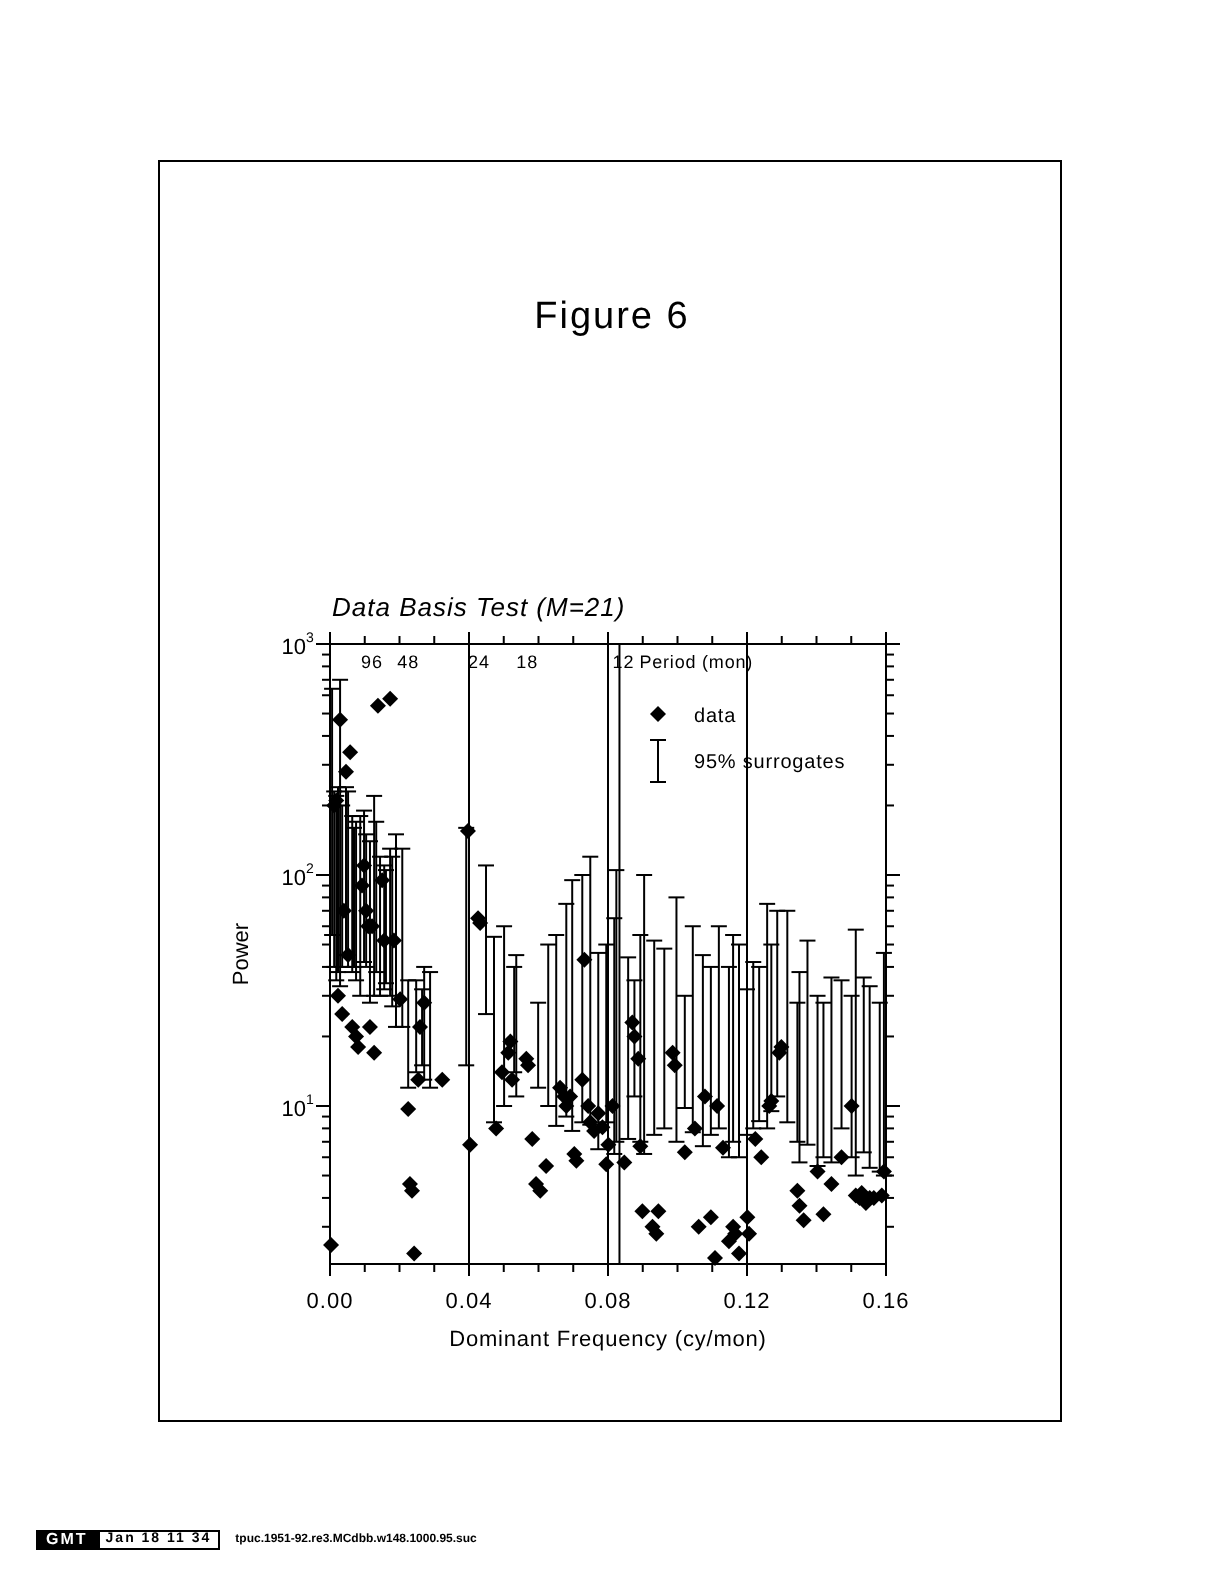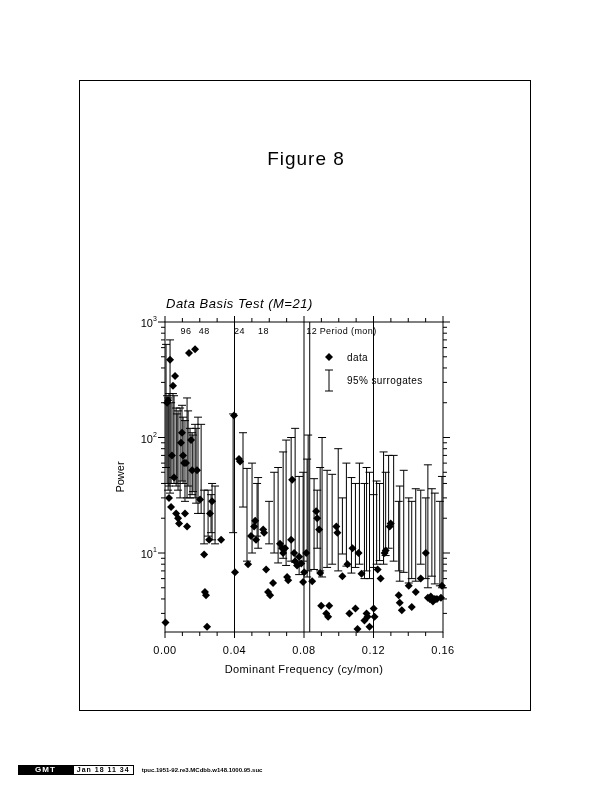--- a/index.html
+++ b/index.html
@@ -1,29 +1,29 @@
 <!DOCTYPE html>
 <html><head>
 <meta charset="utf-8">
 <style>
   html, body { margin: 0; padding: 0; background: #ffffff; }
   body { width: 612px; height: 792px; position: relative; overflow: hidden; font-family: "Liberation Sans", sans-serif; color: #000; }
   .frame { position: absolute; left: 79px; top: 80px; width: 452px; height: 631px; border: 1px solid #000; box-sizing: border-box; }
   .fig-title { position: absolute; left: 0; width: 612px; top: 148px; text-align: center; font-size: 19px; letter-spacing: 1px; }
   svg.plot { position: absolute; left: 0; top: 0; width: 612px; height: 792px; }
   .footer { position: absolute; left: 18px; top: 764px; height: 11px; display: flex; align-items: center; font-size: 7px; }
-  .gmt-logo { background: #000; color: #fff; font-weight: bold; font-size: 8px; padding: 0 17px; height: 10px; line-height: 10px; letter-spacing: 1px; }
+  .gmt-logo { background: #000; color: #fff; font-weight: bold; font-size: 8px; padding: 0 5px; height: 10px; line-height: 10px; letter-spacing: 1px; }
   .gmt-date { border: 1px solid #000; height: 8px; line-height: 8px; padding: 0 3px; font-size: 7px; font-weight: bold; letter-spacing: 1px; }
   .gmt-file { margin-left: 8px; font-size: 6px; font-weight: bold; }
 </style>
 </head>
 <body>
 
 <div class="frame"></div>
-<div class="fig-title">Figure 8</div>
+<div class="fig-title">Figure 6</div>
 
 <svg class="plot" xmlns="http://www.w3.org/2000/svg" viewBox="0 0 612 792">
   <text x="166" y="308" font-family="Liberation Sans, sans-serif" font-size="13" font-style="italic" letter-spacing="0.5">Data Basis Test (M=21)</text>
   <g id="plot-layer">
       <rect x="165" y="322" width="278" height="310" fill="none" stroke="#000" stroke-width="1"></rect>
       <line x1="234.5" y1="322" x2="234.5" y2="632" stroke="#000" stroke-width="1"></line>
       <line x1="304" y1="322" x2="304" y2="632" stroke="#000" stroke-width="1"></line>
       <line x1="373.5" y1="322" x2="373.5" y2="632" stroke="#000" stroke-width="1"></line>
       <line x1="230.45375" y1="322" x2="230.45375" y2="322" stroke="#000"></line>
       <line x1="309.73375" y1="322" x2="309.73375" y2="632" stroke="#000" stroke-width="1"></line>

